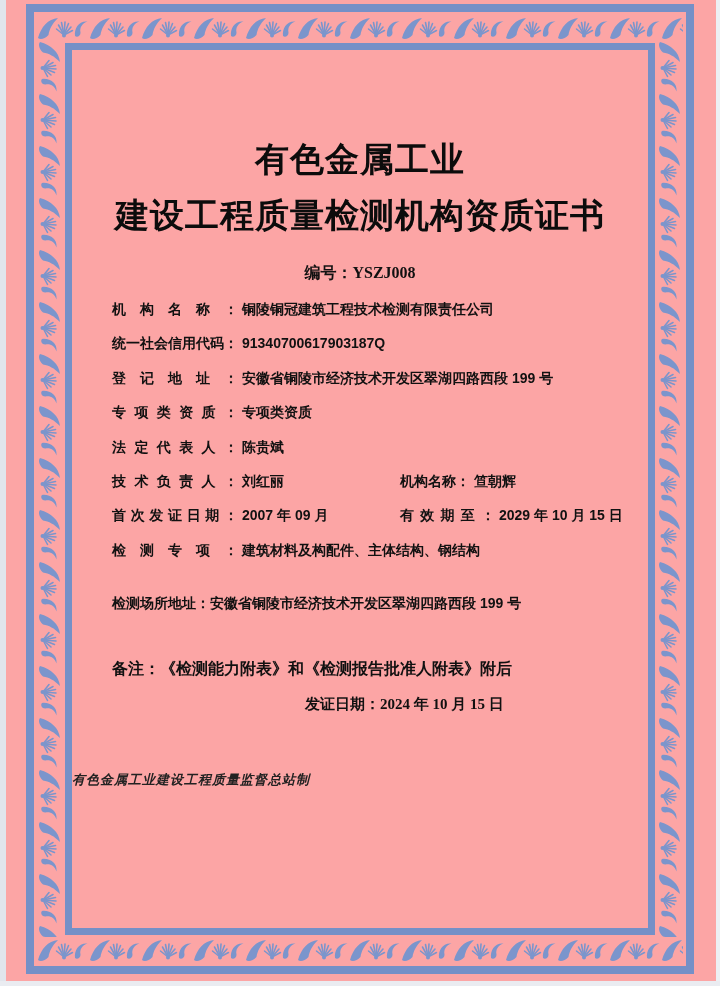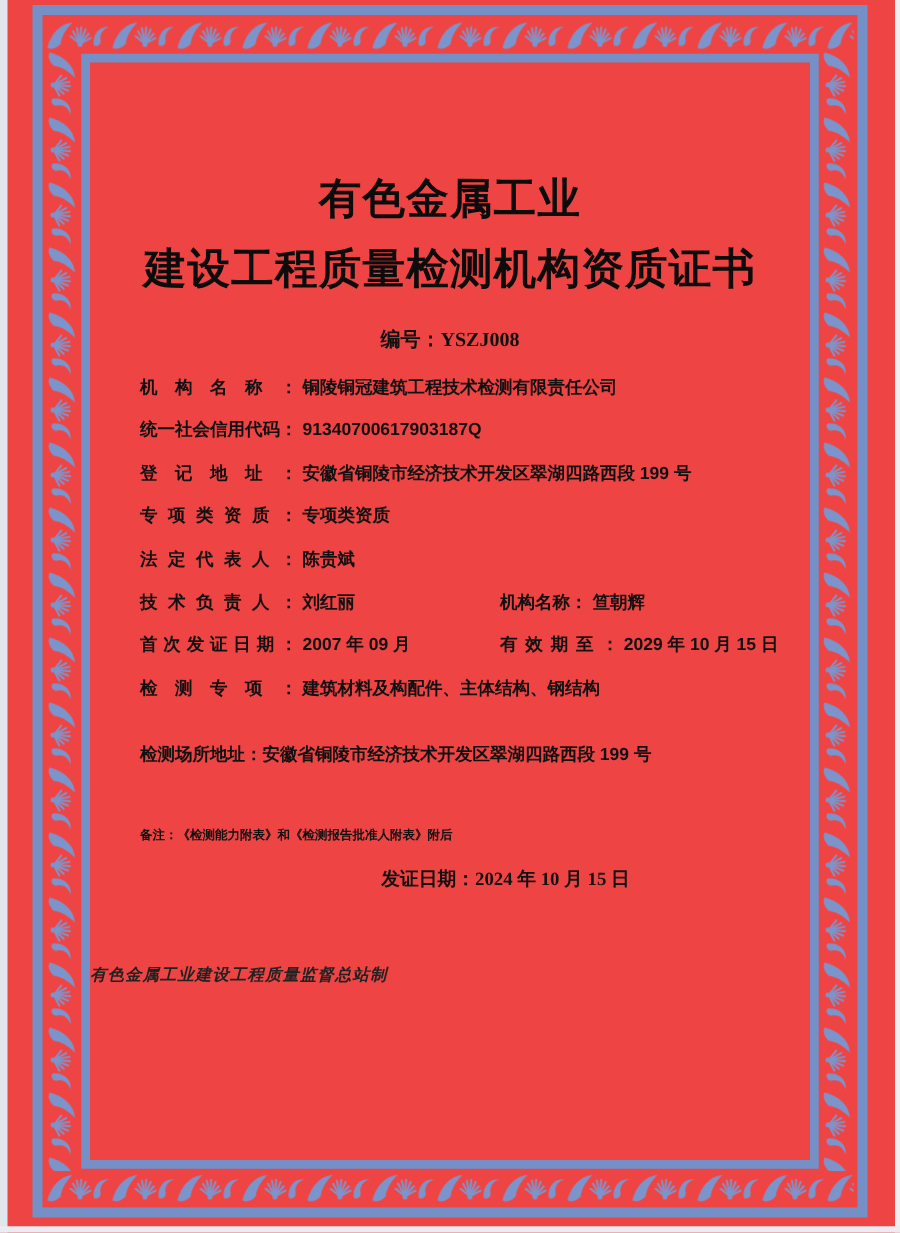--- a/index.html
+++ b/index.html
@@ -4,21 +4,21 @@
 <style>
   html,body{margin:0;padding:0;}
   body{
     width:720px;height:986px;overflow:hidden;
     background:#ffffff;
     font-family:"Liberation Sans",sans-serif;
     color:#111;
     position:relative;
   }
   .paper{
-    position:absolute;inset:0;background:#ef4444;
+    position:absolute;inset:0;background:#fca5a5;
     data:'';
   }
   
   .edge-left{position:absolute;left:0;top:0;bottom:0;width:6px;background:#e1e5ec;}
   .edge-right{position:absolute;right:0;top:0;bottom:0;width:4px;background:#edeff3;}
   .edge-bottom{position:absolute;left:0;right:0;bottom:0;height:5px;background:#eaecf1;}
 
   
   .frame-outer{
     position:absolute;left:26px;right:26px;top:4px;bottom:12px;
@@ -55,21 +55,21 @@
     text-align:justify;text-align-last:justify;
     vertical-align:top;
   }
   .fvalue{margin-left:4px;}
   .fvalue1{display:inline-block;width:158px;margin-left:4px;vertical-align:top;}
   .flabel2-just{
     display:inline-block;width:95px;
     text-align:justify;text-align-last:justify;vertical-align:top;
   }
   .site{margin:26px 6px 0 40px;font-size:14px;font-weight:bold;line-height:20px;}
-  .remark{margin:47px 6px 0 40px;font-size:10px;font-weight:bold;line-height:18px;}
+  .remark{margin:47px 6px 0 40px;font-size:16px;font-weight:bold;line-height:18px;}
   .issuer{margin:60px 0 0 233px;font-size:15px;font-weight:bold;line-height:20px;}
   .issue-date{margin:16px 0 0 233px;font-size:15px;font-weight:bold;line-height:20px;}
   .issue-date .yr{font-family:"Liberation Serif",serif;}
   .footer{
     margin-top:57px;text-align:left;
     font-family:"DejaVu Serif",serif;font-style:italic;font-weight:bold;
     font-size:13px;letter-spacing:1px;color:#222;
   }
   .svg-defs{position:absolute;width:0;height:0;overflow:hidden;}
 </style>

